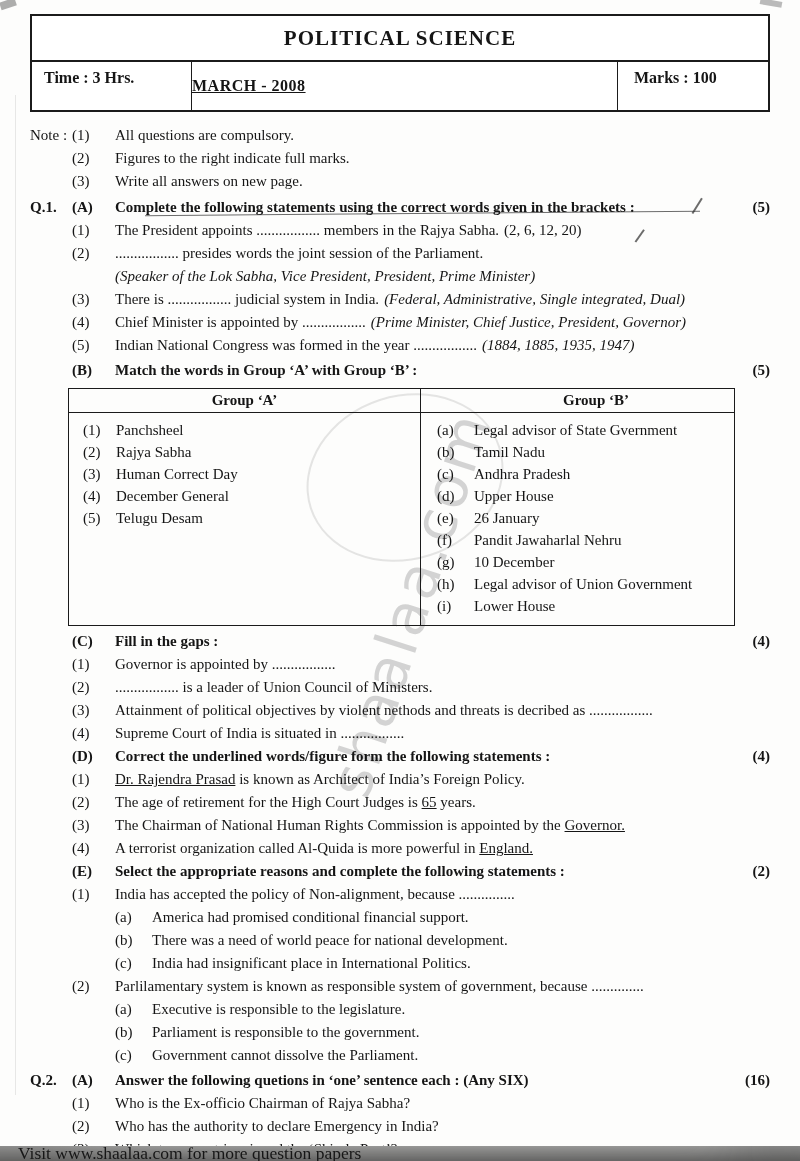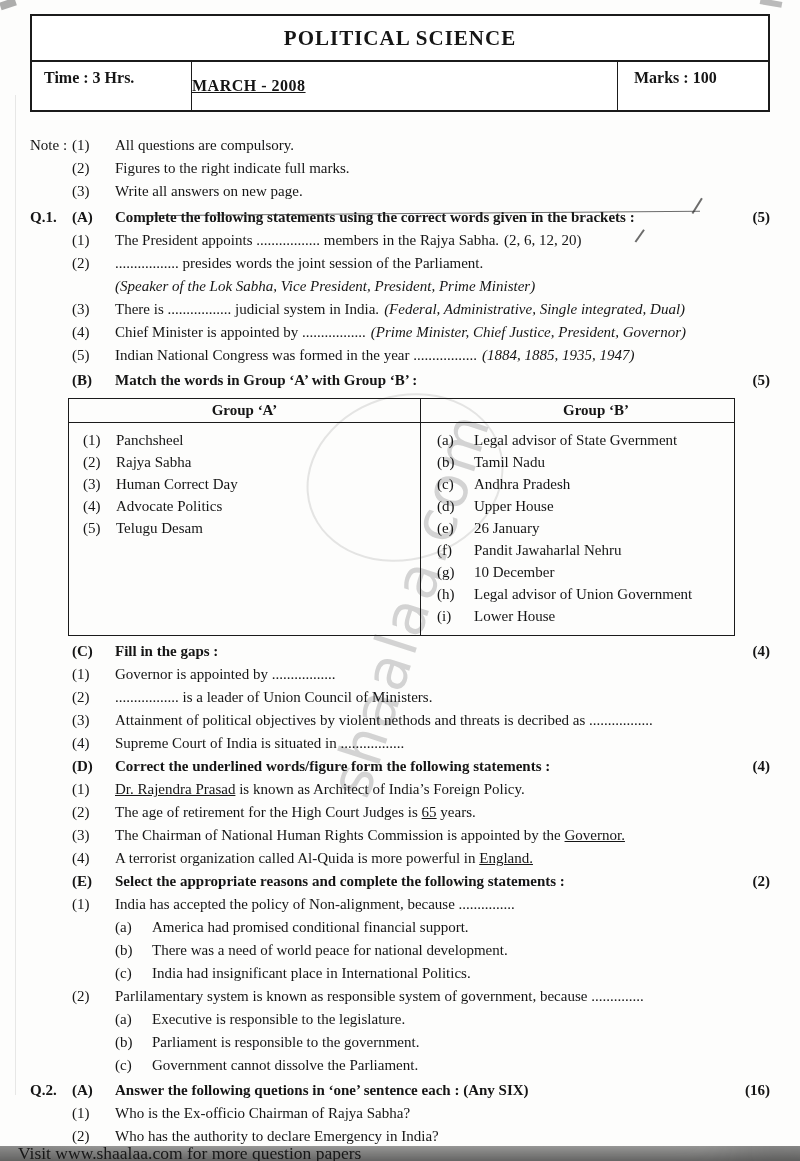--- a/index.html
+++ b/index.html
@@ -9,21 +9,21 @@
   .content { position:relative; padding:14px 30px 0 30px; z-index:2; }
 
   
   .headbox { border:2px solid #1b1b1b; background:#fff; }
   .headtitle { text-align:center; font-weight:bold; font-size:21px; letter-spacing:1px; padding:10px 0 9px; border-bottom:2px solid #1b1b1b; }
   .headrow { display:flex; font-weight:bold; font-size:16px; }
   .ht-time { width:160px; padding:7px 0 7px 12px; border-right:1.5px solid #1b1b1b; }
   .ht-exam { flex:1; padding:15px 0; border-right:1.5px solid #1b1b1b; letter-spacing:0.5px;text-decoration:underline; }
   .ht-marks { width:150px; padding:7px 10px 7px 16px; }
 
-  .sp-head { margin-top:22px; }
+  .sp-head { margin-top:12px; }
   .row { display:flex; line-height:23px; }
   .row .txt { flex:1; white-space:nowrap; overflow:visible; }
   .c1 { width:42px; flex:none; }
   .c2 { width:43px; flex:none; }
   .marks { width:38px; flex:none; text-align:right; font-weight:bold; }
   .bold { font-weight:bold; }
   .it { font-style:italic; }
   .u { text-decoration:underline; }
   .br { margin-left:5px; }
   .on { width:37px; flex:none; }
@@ -158,21 +158,21 @@
           <div class="mt-row">
               <span class="mt-n">(2)</span>
               <span>Rajya Sabha</span>
             </div>
           <div class="mt-row">
               <span class="mt-n">(3)</span>
               <span>Human Correct Day</span>
             </div>
           <div class="mt-row">
               <span class="mt-n">(4)</span>
-              <span>Advocate Politics</span>
+              <span>December General</span>
             </div>
           <div class="mt-row">
               <span class="mt-n">(5)</span>
               <span>Telugu Desam</span>
             </div>
         </div>
         <div class="mt-cb">
           <div class="mt-row">
               <span class="mt-nb">(a)</span>
               <span>Legal advisor of State Gvernment</span>

